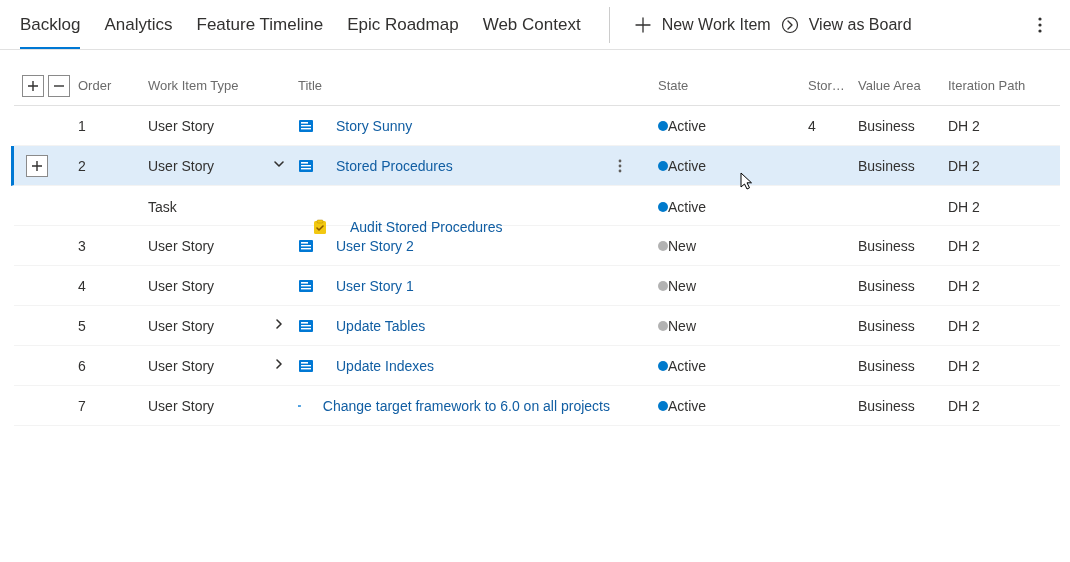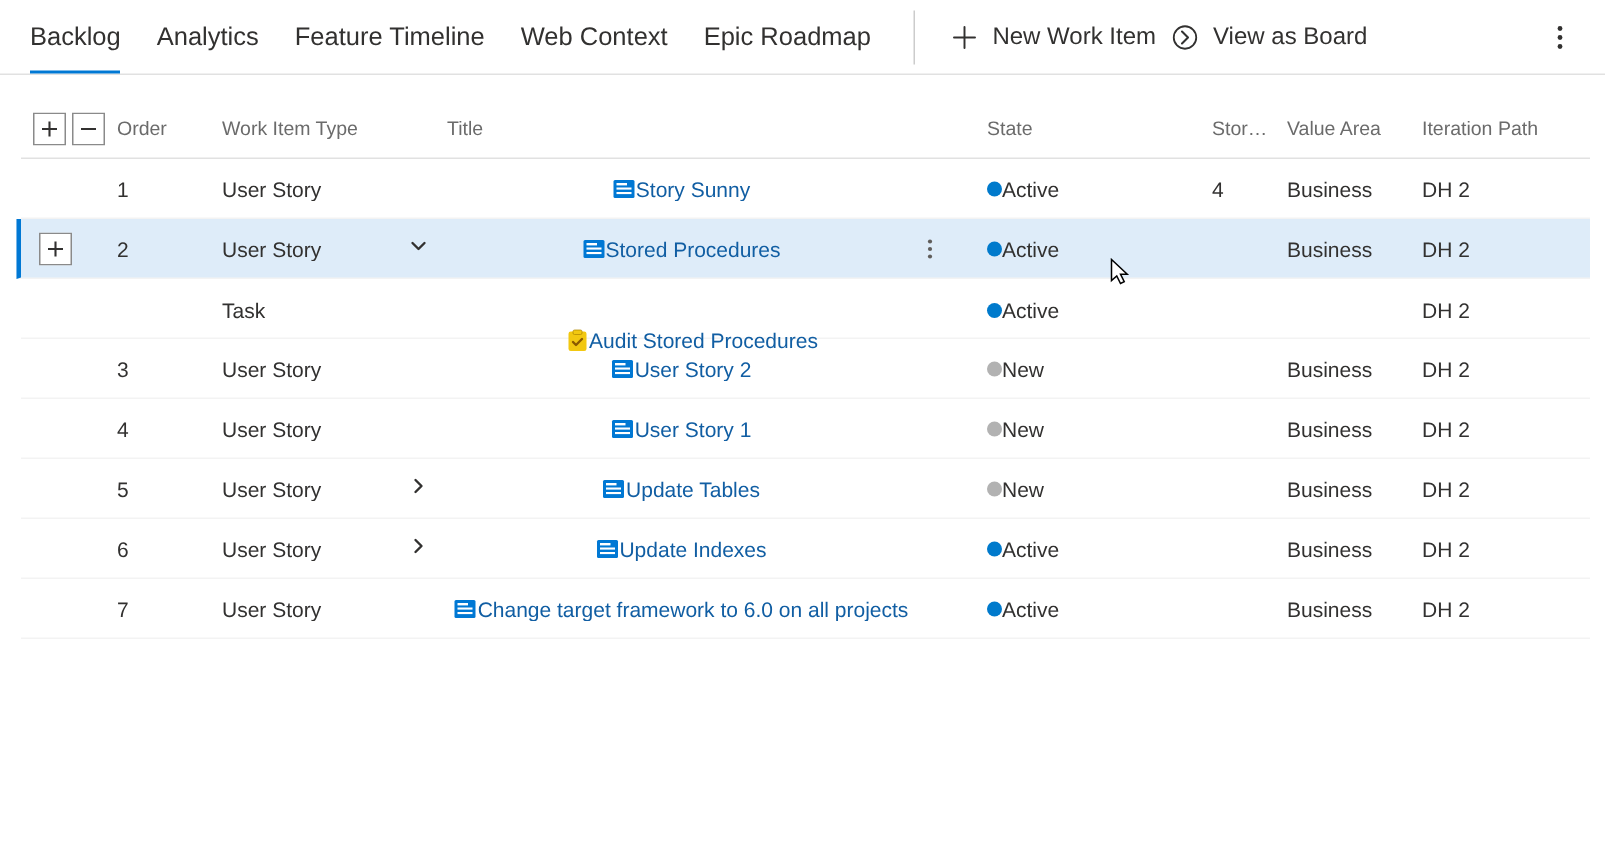--- a/index.html
+++ b/index.html
@@ -95,21 +95,21 @@
 
   .add-box {
     width: 22px; height: 22px;
     border: 1px solid #8a8a8a;
     display: inline-flex; align-items:center; justify-content:center;
     font-size: 14px; color:#323130; background: #fff;
     visibility: hidden;
     margin-left: 8px;
   }
 
-  .title-cell { display: flex; align-items: center; gap: 0; justify-content: center; }
+  .title-cell { display: flex; align-items: center; gap: 22px; }
   .title-link { color: #115ea3; cursor: pointer; }
   .indent1 { padding-left: 18px; margin-top: 41px; }
 
   .chev { width: 30px; text-align:center; color:#323130; }
   .chev svg { display:inline-block; }
   .row-menu { color:#6b6b6b; text-align:center; cursor:pointer; visibility:hidden; font-weight:bold; }
   .row.selected .row-menu { visibility: visible; }
 
   .state-cell { display:flex; align-items:center; gap:0; }
   .dot { width:10px; height:10px; border-radius:50%; display:inline-block; }
@@ -125,22 +125,22 @@
   }
 </style>
 </head>
 <body>
 
 <div class="topbar">
   <div class="tabs" id="nav-tabs">
       <div class="tab active">Backlog</div>
       <div class="tab">Analytics</div>
       <div class="tab">Feature Timeline</div>
+      <div class="tab">Epic Roadmap</div>
       <div class="tab">Web Context</div>
-      <div class="tab">Epic Roadmap</div>
     </div>
   <div class="vsep"></div>
   <div class="actions">
     <div class="action-btn">
       <span class="ic">
         <svg width="18" height="18" viewBox="0 0 18 18">
             <path d="M9 2v14M2 9h14" stroke="#323130" stroke-width="1.3" fill="none" stroke-linecap="round"></path>
           </svg>
       </span>
       <span>New Work Item</span>

